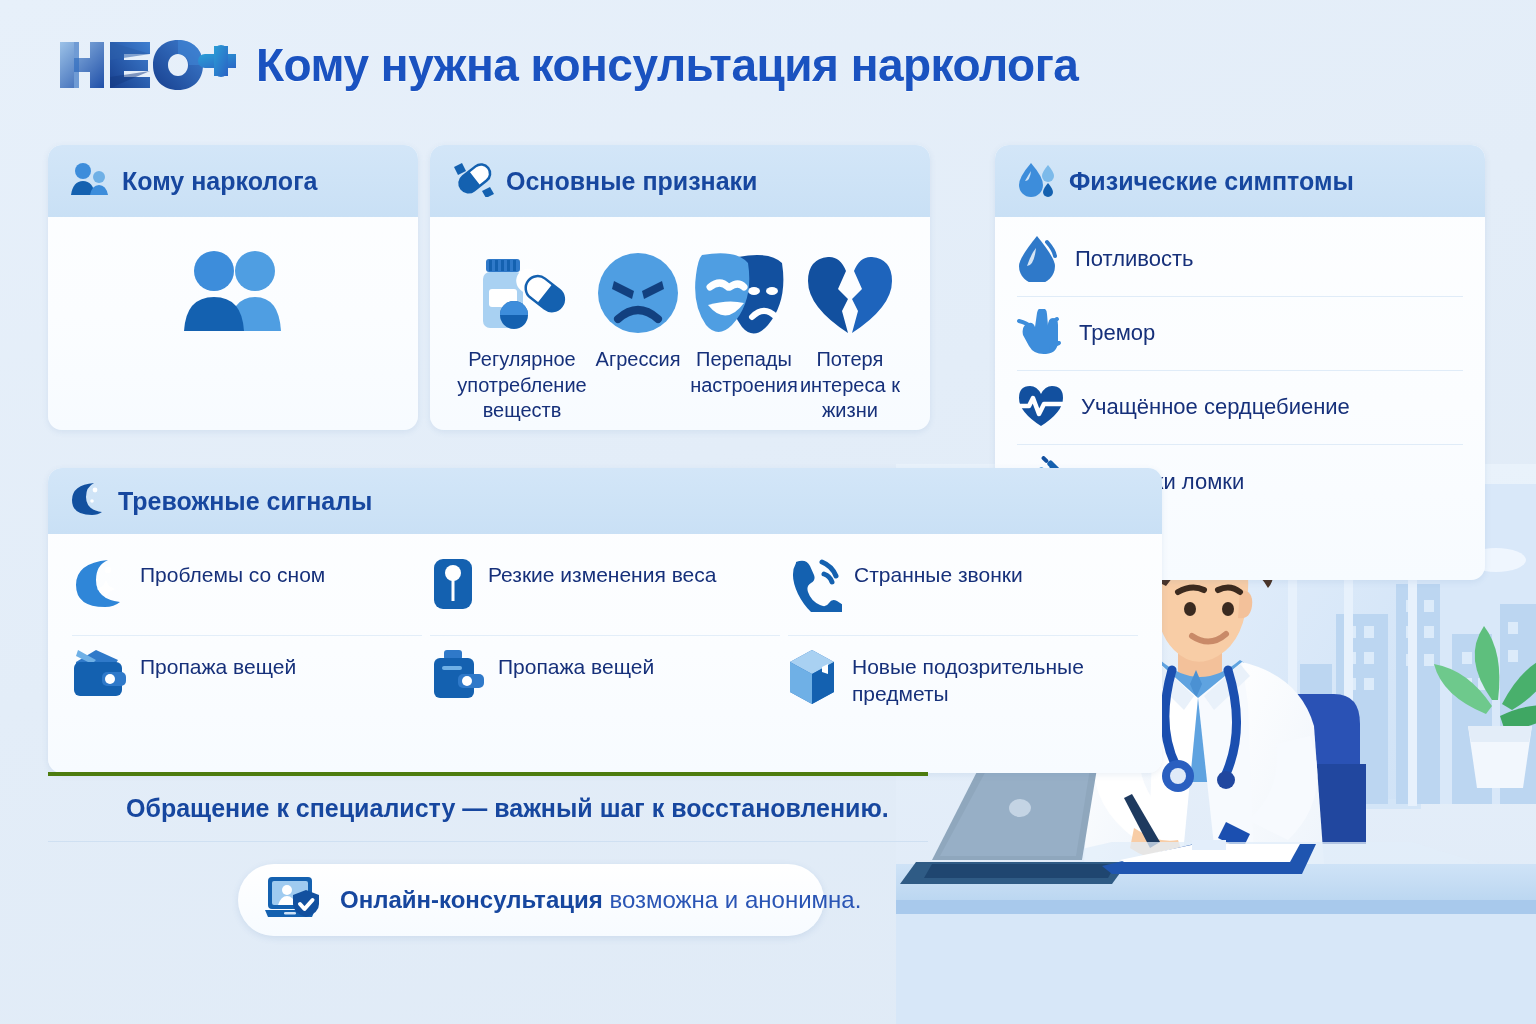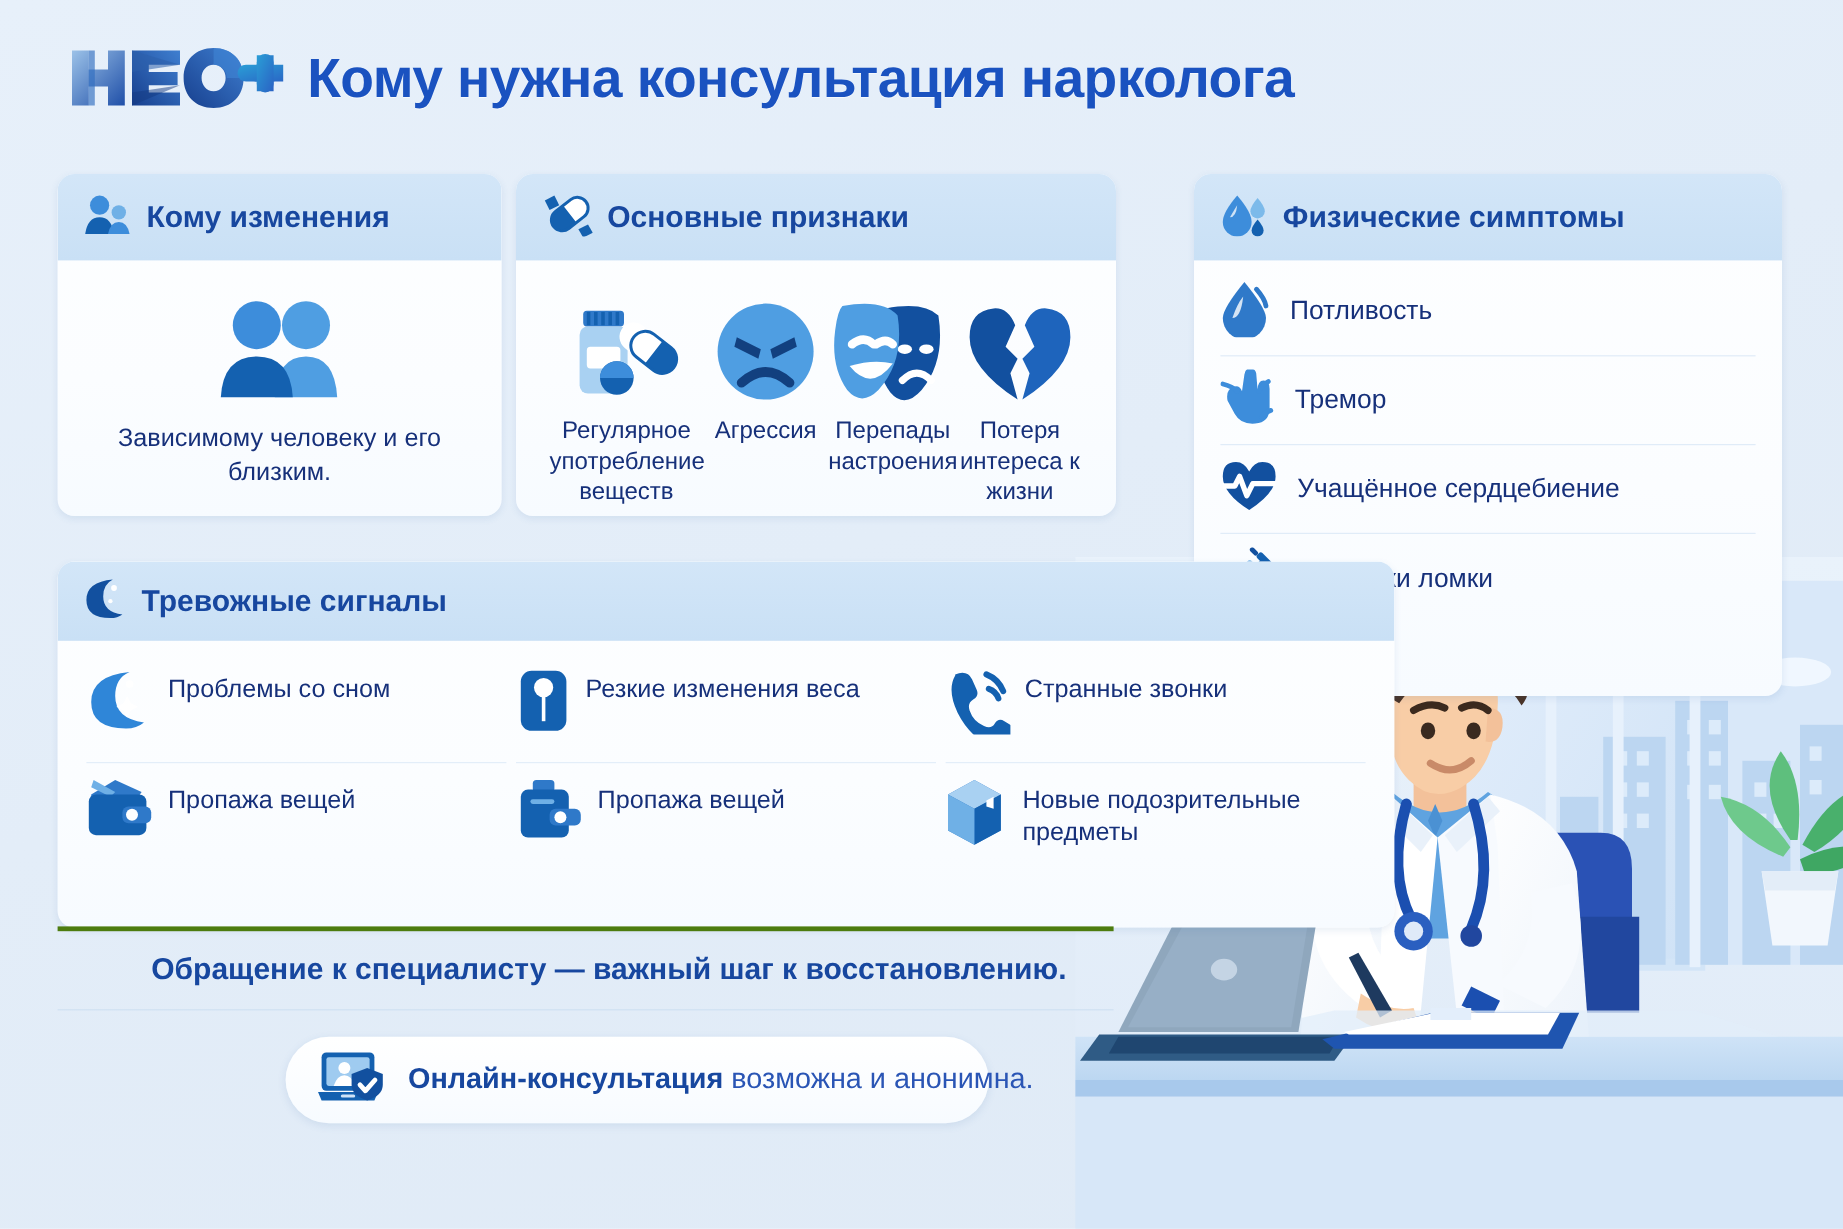--- a/index.html
+++ b/index.html
@@ -49,21 +49,21 @@
   #card-audience { left: 48px; top: 145px; width: 370px; height: 285px; }
   .audience-wrap { display: flex; flex-direction: column; align-items: center; padding-top: 14px; }
   .audience-text {
     margin-top: 14px; text-align: center; font-size: 21px; line-height: 1.32;
     color: #16307a; font-weight: 400;
   }
 
   
   #card-signs { left: 430px; top: 145px; width: 500px; height: 285px; }
   .signs-grid { display: flex; justify-content: space-between; align-items: flex-start; padding: 14px 6px 0; }
-  .sign { width: 128px; display: flex; flex-direction: column; }
+  .sign { width: 128px; display: flex; flex-direction: column; align-items: center; }
   .sign .glyph { height: 86px; display: flex; align-items: flex-end; justify-content: center; }
   .sign .lbl {
     margin-top: 12px; text-align: center; font-size: 20px; line-height: 1.28; color: #16307a;
   }
 
   
   #card-physical { left: 995px; top: 145px; width: 490px; height: 435px; }
   #card-physical .card-body { padding: 6px 22px 10px; }
   .sym-row {
     display: flex; align-items: center; gap: 16px;
@@ -293,33 +293,32 @@
 <div class="card" id="card-audience">
   <div class="card-head">
     <span>
       <svg width="40" height="34" viewBox="0 0 40 34" aria-hidden="true">
         <circle cx="13" cy="9" r="8" fill="#3d8ddb"></circle>
         <path d="M1 33 q2 -14 12 -14 q10 0 12 14z" fill="#1461b0"></path>
         <circle cx="29" cy="15" r="6" fill="#6fb0e6"></circle>
         <path d="M20 33 q2 -10 9 -10 q7 0 9 10z" fill="#3d8ddb"></path>
       </svg>
     </span>
-    <span class="title">Кому изменения</span>
+    <span class="title">Кому нарколога</span>
   </div>
   <div class="card-body">
     <div class="audience-wrap">
       <span>
         <svg width="126" height="84" viewBox="0 0 126 84" aria-hidden="true">
           <circle cx="44" cy="22" r="20" fill="#3d8ddb"></circle>
           <circle cx="85" cy="22" r="20" fill="#4f9ee2"></circle>
           <path d="M59 82 q2 -34 26 -34 q24 0 26 34z" fill="#4f9ee2"></path>
           <path d="M14 82 q2 -34 30 -34 q28 0 30 34z" fill="#1461b0"></path>
         </svg>
       </span>
-      <div class="audience-text">Зависимому человеку и его близким.</div>
     </div>
   </div>
 </div>
 
 <div class="card" id="card-signs">
   <div class="card-head">
     <span>
       <svg width="42" height="36" viewBox="0 0 42 36" aria-hidden="true">
         <g transform="rotate(-38 22 18)">
           <rect x="6" y="9" width="34" height="18" rx="9" fill="#1461b0"></rect>

